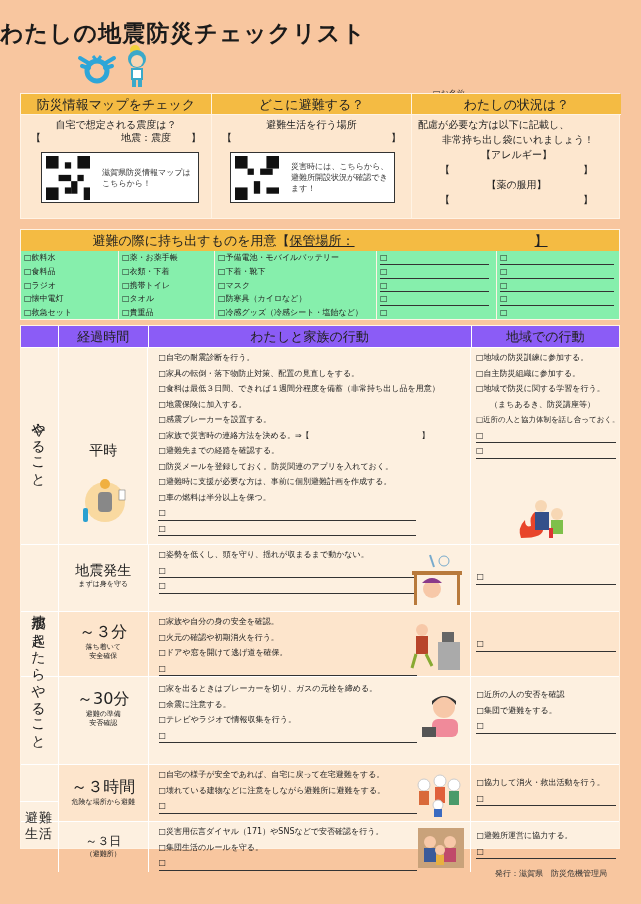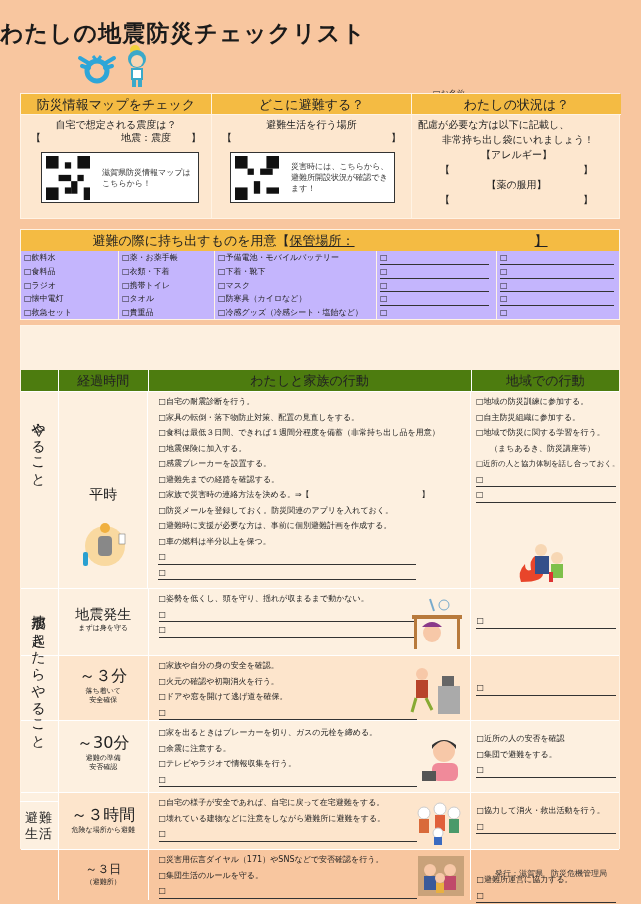--- a/index.html
+++ b/index.html
@@ -42,42 +42,42 @@
   .qrbox {
     position: absolute; left: 20px; top: 58px; width: 158px; height: 51px;
     background: #fff; border: 1px solid #333; display: flex; align-items: center; padding: 4px;
   }
   .qr { width: 44px; height: 44px; flex-shrink: 0; }
   .qrtext { font-size: 8px; line-height: 11px; margin-left: 12px; color: #333; }
   .col3 .line { font-size: 10px; line-height: 15px; }
   
   .sec2 {
     position: absolute; left: 20px; top: 229px; width: 600px; height: 91px;
-    background: #c4b5fd; border: 1px solid #fff3e4;
+    background: #86efac; border: 1px solid #fff3e4;
   }
   .sec2 .hdr2 {
     background: #f4bb43; height: 21px; line-height: 21px; text-align: center; font-size: 13px;
   }
   .sec2 .hdr2 .u { text-decoration: underline; }
   .sec2 .grid { display: grid; grid-template-columns: 98px 96px 162px 120px 124px; }
   .sec2 .c { border-right: 1px solid #fff3e4; padding: 0 3px; }
   .sec2 .c:last-child { border-right: none; }
   .sec2 .it { font-size: 8px; height: 13.8px; line-height: 13.8px; white-space: nowrap; overflow: hidden; }
   .sec2 .ul { border-bottom: 1px solid #333; margin-right: 4px; }
   
   .sec3 {
     position: absolute; left: 20px; top: 325px; width: 600px; height: 524px;
     background: #fdf0e0; border: 1px solid #fff3e4;
   }
   .row { display: flex; border-bottom: 1px solid #fff; }
   .c-a { width: 38px; border-right: 1px solid #fff; }
   .c-b { width: 90px; border-right: 1px solid #fff; text-align: center; }
   .c-c { width: 324px; border-right: 1px solid #fff; position: relative; padding-left: 10px; }
   .c-d { width: 148px; padding-left: 5px; }
-  .head-row { height: 22px; background: #4d7c0f; font-size: 13px; line-height: 22px; text-align: center; margin-top: 44px; }
+  .head-row { height: 22px; background: #8b5cf6; font-size: 13px; line-height: 22px; text-align: center; }
   .chk { font-size: 8px; height: 15.5px; line-height: 15.5px; white-space: nowrap; }
   .chk.ul { border-bottom: 1px solid #333; width: 258px; }
   .c-d .chk.ul { width: 140px; }
   .vert {
     position: absolute; left: 20px; width: 38px; writing-mode: vertical-rl;
     text-align: center; font-size: 14px; letter-spacing: 1px; display: flex; align-items: center; justify-content: center;
   }
   .tb1 { font-size: 14px; }
   .tb2 { font-size: 7px; line-height: 9px; }
   .illus { position: absolute; right: 6px; }
@@ -231,22 +231,22 @@
         <rect x="4" y="32" width="5" height="14" rx="2" fill="#2aa0d0"></rect>
         <rect x="40" y="14" width="6" height="10" fill="#fff" stroke="#666" stroke-width="0.5"></rect>
       </svg>
     </div>
     <div class="c-c" style="padding-top:2px">
       <div class="chk">□自宅の耐震診断を行う。</div>
       <div class="chk">□家具の転倒・落下物防止対策、配置の見直しをする。</div>
       <div class="chk">□食料は最低３日間、できれば１週間分程度を備蓄（非常持ち出し品を用意）</div>
       <div class="chk">□地震保険に加入する。</div>
       <div class="chk">□感震ブレーカーを設置する。</div>
+      <div class="chk">□家族で災害時の連絡方法を決める。⇒【　　　　　　　　　　　　　　】</div>
       <div class="chk">□避難先までの経路を確認する。</div>
-      <div class="chk">□家族で災害時の連絡方法を決める。⇒【　　　　　　　　　　　　　　】</div>
       <div class="chk">□防災メールを登録しておく。防災関連のアプリを入れておく。</div>
       <div class="chk">□避難時に支援が必要な方は、事前に個別避難計画を作成する。</div>
       <div class="chk">□車の燃料は半分以上を保つ。</div>
       <div class="chk ul">□</div>
       <div class="chk ul">□</div>
     </div>
     <div class="c-d" style="padding-top:2px;position:relative">
       <div class="chk">□地域の防災訓練に参加する。</div>
       <div class="chk">□自主防災組織に参加する。</div>
       <div class="chk">□地域で防災に関する学習を行う。</div>
@@ -308,21 +308,21 @@
         <circle cx="14" cy="12" r="6" fill="#f7c8a8"></circle>
           <rect x="8" y="18" width="12" height="18" fill="#b8442a"></rect>
         <path d="M8 36 L4 50 M18 36 L24 48" stroke="#8a3" stroke-width="3"></path>
       </svg>
     </div>
     <div class="c-d" style="padding-top:24px">
       <div class="chk ul">□</div>
     </div>
   </div>
 
-  <div class="row" style="height:72px">
+  <div class="row" style="height:88px">
     <div class="c-a"></div>
     <div class="c-b">
       <div class="tb1" style="margin-top:12px;font-size:16px">～30分</div>
       <div class="tb2" style="white-space:pre-line">避難の準備
 安否確認</div>
     </div>
     <div class="c-c" style="padding-top:4px">
       <div class="chk">□家を出るときはブレーカーを切り、ガスの元栓を締める。</div>
       <div class="chk">□余震に注意する。</div>
       <div class="chk">□テレビやラジオで情報収集を行う。</div>
@@ -381,21 +381,21 @@
       <svg class="illus" style="top:6px;width:46px;height:40px" viewBox="0 0 46 40">
         <rect x="0" y="0" width="46" height="40" fill="#c9a27a"></rect>
         <circle cx="12" cy="14" r="6" fill="#f7c8a8"></circle>
           <rect x="6" y="20" width="12" height="14" fill="#3a5a9a"></rect>
         <circle cx="32" cy="14" r="6" fill="#f7c8a8"></circle>
           <rect x="26" y="20" width="12" height="14" fill="#c04a6a"></rect>
         <circle cx="22" cy="22" r="5" fill="#f7c8a8"></circle>
           <rect x="18" y="27" width="8" height="10" fill="#e8b040"></rect>
       </svg>
     </div>
-    <div class="c-d" style="padding-top:22px">
+    <div class="c-d" style="padding-top:6px">
       <div class="chk">□避難所運営に協力する。</div>
       <div class="chk ul">□</div>
     </div>
   </div>
 </div>
 
 <div class="vert" style="top:348px;height:197px">今やること</div>
 <div class="vert" style="top:545px;height:257px;border-bottom:1px solid #fff">地震が起きたらやること</div>
 <div class="vert" style="top:802px;height:47px;writing-mode:horizontal-tb;font-size:13px;line-height:16px;padding:0 5px">避難生活</div>
 

